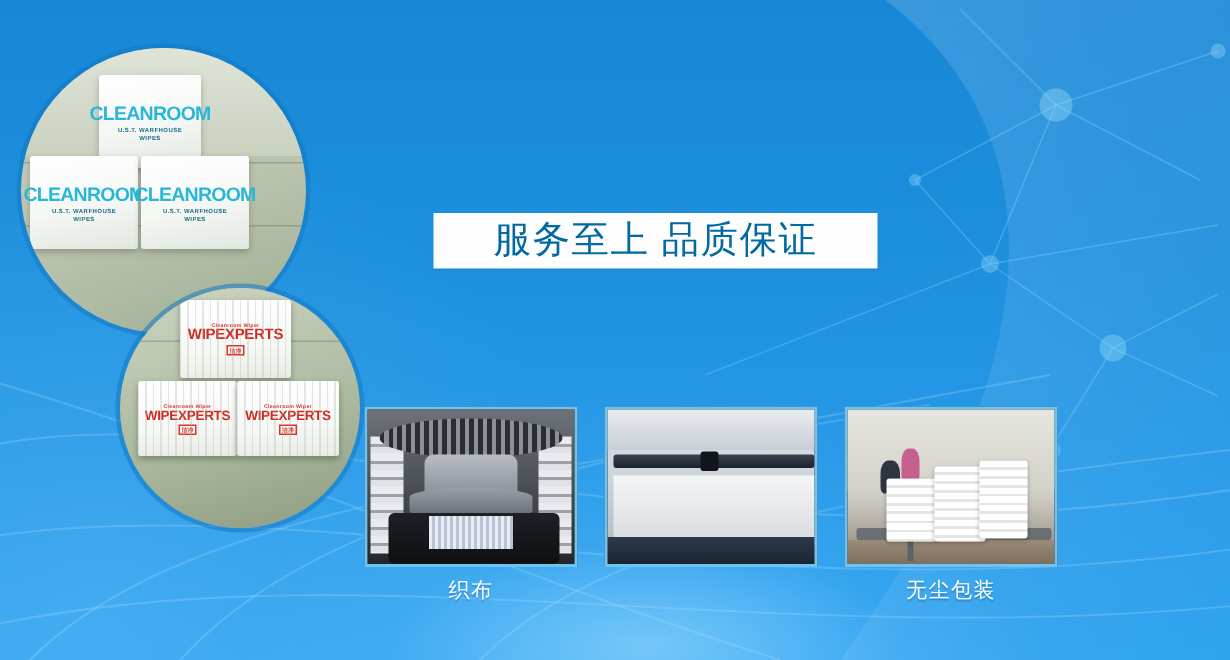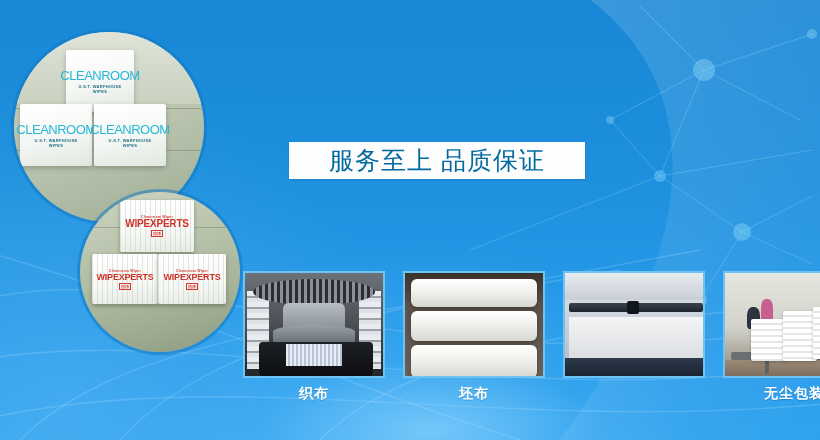--- a/index.html
+++ b/index.html
@@ -29,21 +29,21 @@
   
   .cr-bg{position:absolute;inset:0;background:linear-gradient(160deg,#cfd6c6 0%,#b9c3ad 55%,#9fae95 100%);}
   .cr-wall{position:absolute;left:0;top:0;width:100%;height:38%;background:linear-gradient(180deg,#dfe4d8,#c9d1bf);}
   .cr-line{position:absolute;left:0;width:100%;height:1px;background:rgba(120,130,110,.5);}
   .pack{
     position:absolute;background:linear-gradient(170deg,#ffffff 0%,#f4f7f4 55%,#e2e7e0 100%);
     border-radius:2px;box-shadow:0 2px 5px rgba(60,70,55,.35);
     display:flex;align-items:center;justify-content:center;flex-direction:column;
   }
   .pack-label{
-    font-weight:normal;color:#28b7d8;letter-spacing:-.5px;
+    font-weight:bold;color:#28b7d8;letter-spacing:-.5px;
     text-align:center;line-height:1;white-space:nowrap;
   }
   .pack-sub{font-size:4px;color:#1b6f86;font-weight:bold;margin-top:2px;letter-spacing:.3px;}
   .pack-sub2{font-size:4px;color:#1b6f86;font-weight:bold;letter-spacing:.3px;}
   .wx-bg{position:absolute;inset:0;background:linear-gradient(165deg,#cdd5c3 0%,#aab79c 60%,#8d9c82 100%);}
   .wpack{
     position:absolute;background:linear-gradient(175deg,#ffffff 0%,#f6f8f5 60%,#e6ebe3 100%);
     border-radius:2px;box-shadow:0 2px 4px rgba(50,60,45,.4);
     display:flex;align-items:center;justify-content:center;flex-direction:column;
   }
@@ -69,21 +69,21 @@
   }
   .tags{position:absolute;left:289px;top:196px;display:flex;gap:14px;}
   .tag{
     width:58px;height:49px;border:2px solid #ffffff;
     display:flex;align-items:center;justify-content:center;
     color:#ffffff;font-size:22px;letter-spacing:0px;white-space:nowrap;
     background:rgba(255,255,255,.04);
   }
   
   .thumbs{position:absolute;left:243px;top:271px;display:flex;gap:18px;}
-  .thumb-col{width:142px;font-weight:bold;}
+  .thumb-col{width:142px;}
   .thumb{
     width:142px;height:107px;border:2px solid #6fc3f2;overflow:hidden;position:relative;
     background:#2a3038;box-sizing:border-box;
   }
   .thumb-cap{
     margin-top:7px;text-align:center;color:#ffffff;font-size:14px;letter-spacing:1px;
     text-shadow:0 1px 1px rgba(10,70,120,.35);
   }
   
   .km{position:absolute;inset:0;background:linear-gradient(180deg,#6d7178 0%,#4e5358 45%,#23262b 100%);}
@@ -248,29 +248,20 @@
         <div class="km-spools km-sp-r"></div>
         <div class="km-ring"></div>
         <div class="km-hub"></div>
         <div class="km-hub2"></div>
         <div class="km-base"></div>
         <div class="km-fab"></div>
       </div>
       <div class="thumb-cap">织布</div>
     </div>
 
-    <div class="thumb-col">
-      <div class="thumb">
-        <div class="fr"></div>
-        <div class="roll roll1"></div>
-        <div class="roll roll2"></div>
-        <div class="roll roll3"></div>
-      </div>
-      <div class="thumb-cap">坯布</div>
-    </div>
 
     <div class="thumb-col">
       <div class="thumb">
         <div class="lc"></div>
         <div class="lc-top"></div>
         <div class="lc-bed"></div>
         <div class="lc-beamrail"></div>
         <div class="lc-head"></div>
         <div class="lc-body"></div>
       </div>

